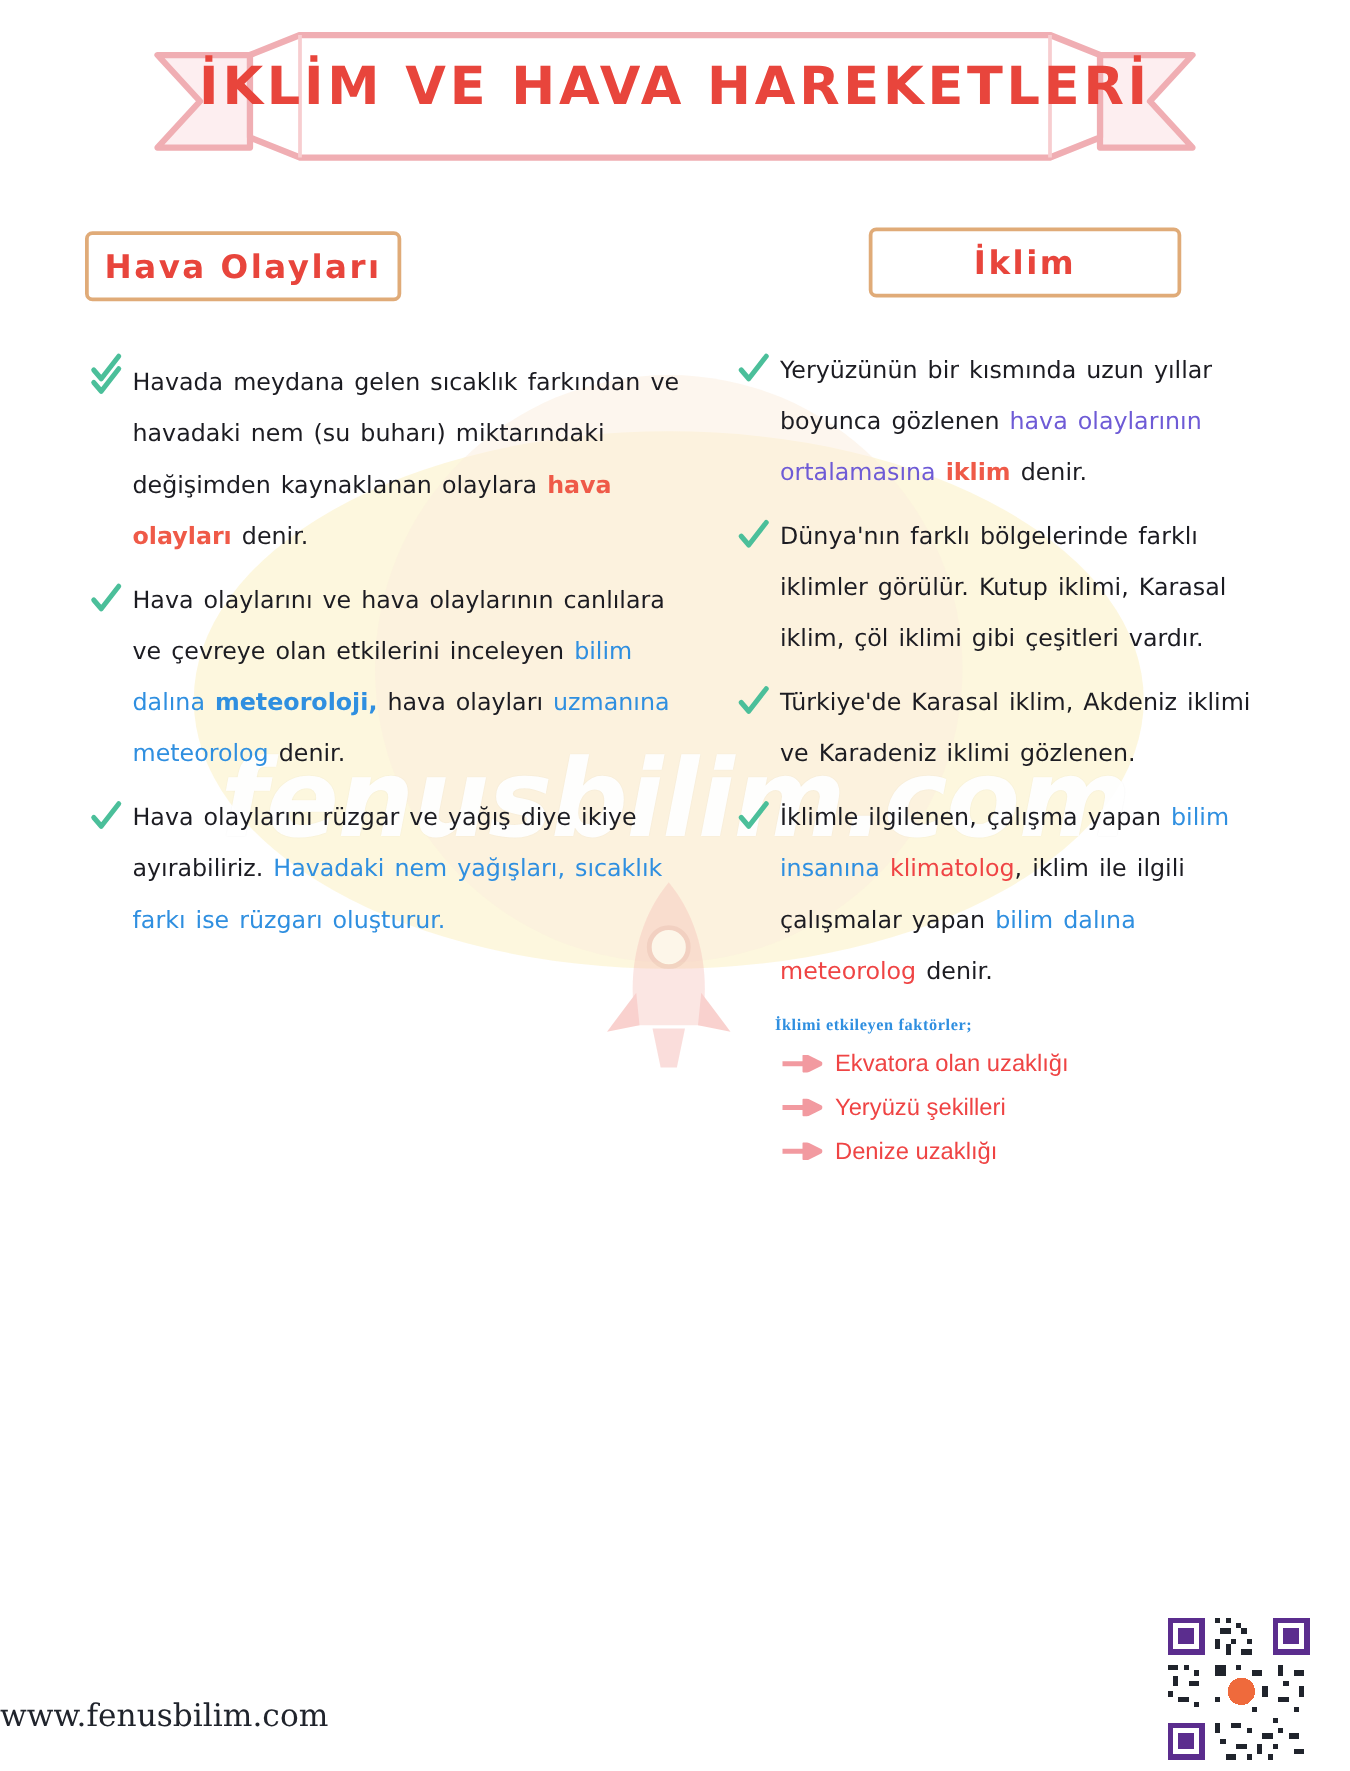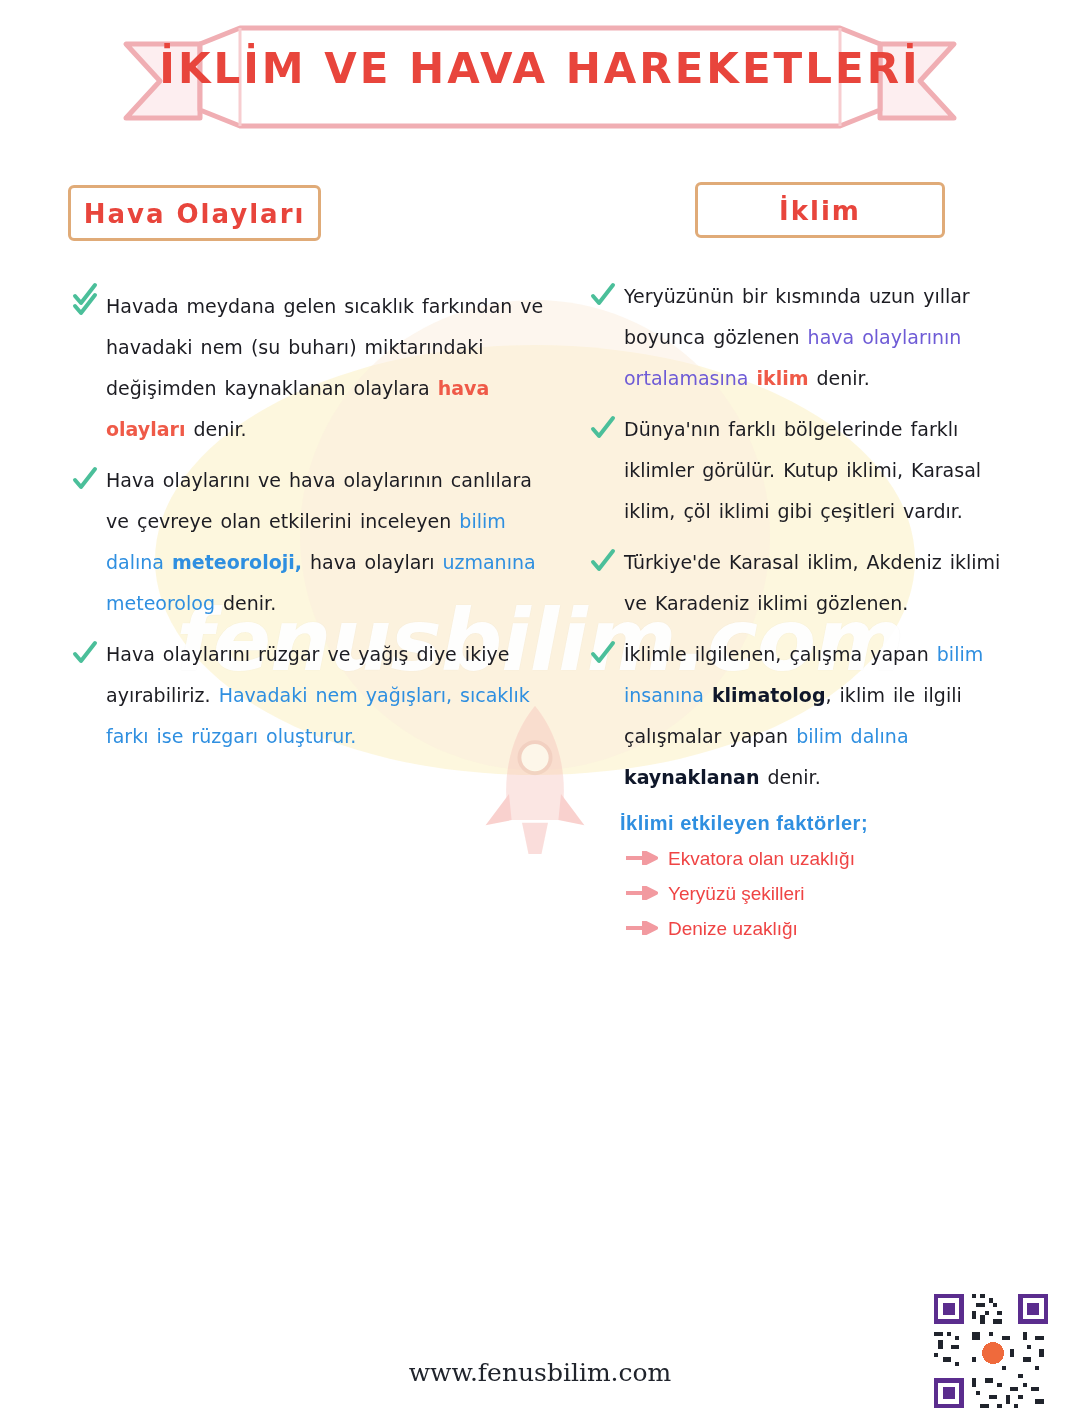--- a/index.html
+++ b/index.html
@@ -143,26 +143,26 @@
     position: absolute;
     left: 0;
     top: 6px;
     width: 26px;
     height: 26px;
   }
   .hl-red   { color: #ef5a48; font-weight: bold; }
   .hl-blue  { color: #2f8fe0; }
   .hl-blue-b{ color: #2f8fe0; font-weight: bold; }
   .hl-purple{ color: #6e5bd6; }
-  .hl-red-b { color: #0f172a; font-weight: bold; }
+  .hl-red-b { color: #ef4444; font-weight: normal; }
 
   .factors-title {
     margin: 14px 0 6px 30px;
-    font-family: Liberation Sans, sans-serif;
-    font-size: 20px;
+    font-family: Liberation Serif, serif;
+    font-size: 13px;
     color: #2f8fe0;
     font-weight: bold;
     letter-spacing: .5px;
   }
   .factor-list {
     list-style: none;
     margin: 0;
     padding: 0 0 0 34px;
   }
   .factor-item {
@@ -180,21 +180,21 @@
     width: 34px;
     height: 14px;
   }
 
   
   .footer {
     position: absolute;
     left: 0;
     top: 1358px;
     width: 1080px;
-    text-align: center;
+    text-align: left;
     font-family: "DejaVu Serif", serif;
     font-size: 25px;
     color: #20242c;
     z-index: 3;
   }
 
   
   .qr {
     position: absolute;
     left: 930px;
@@ -286,21 +286,21 @@
     <svg class="tick" viewBox="0 0 26 26">
         <path d="M3 14 L9 21 L23 3" stroke="#4bbf9a" stroke-width="4" fill="none" stroke-linecap="round" stroke-linejoin="round"></path>
       </svg>
     <span>Türkiye'de Karasal iklim, Akdeniz iklimi ve Karadeniz iklimi gözlenen.</span>
   </p>
 
   <p class="para">
     <svg class="tick" viewBox="0 0 26 26">
         <path d="M3 14 L9 21 L23 3" stroke="#4bbf9a" stroke-width="4" fill="none" stroke-linecap="round" stroke-linejoin="round"></path>
       </svg>
-    <span>İklimle ilgilenen, çalışma yapan </span><span class="hl-blue">bilim insanına </span><span class="hl-red-b">klimatolog</span><span>, iklim ile ilgili çalışmalar yapan </span><span class="hl-blue">bilim dalına </span><span class="hl-red-b">kaynaklanan</span><span> denir.</span>
+    <span>İklimle ilgilenen, çalışma yapan </span><span class="hl-blue">bilim insanına </span><span class="hl-red-b">klimatolog</span><span>, iklim ile ilgili çalışmalar yapan </span><span class="hl-blue">bilim dalına </span><span class="hl-red-b">meteorolog</span><span> denir.</span>
   </p>
 
   <div class="factors-title">İklimi etkileyen faktörler;</div>
 
   <ul class="factor-list">
     <li class="factor-item">
       <svg class="arrow" viewBox="0 0 34 14">
           <path d="M2 7 L22 7 M20 1 L32 7 L20 13 Z" stroke="#f29aa0" stroke-width="4" fill="#f29aa0" stroke-linejoin="round"></path>
         </svg>
       <span>Ekvatora olan uzaklığı</span>

